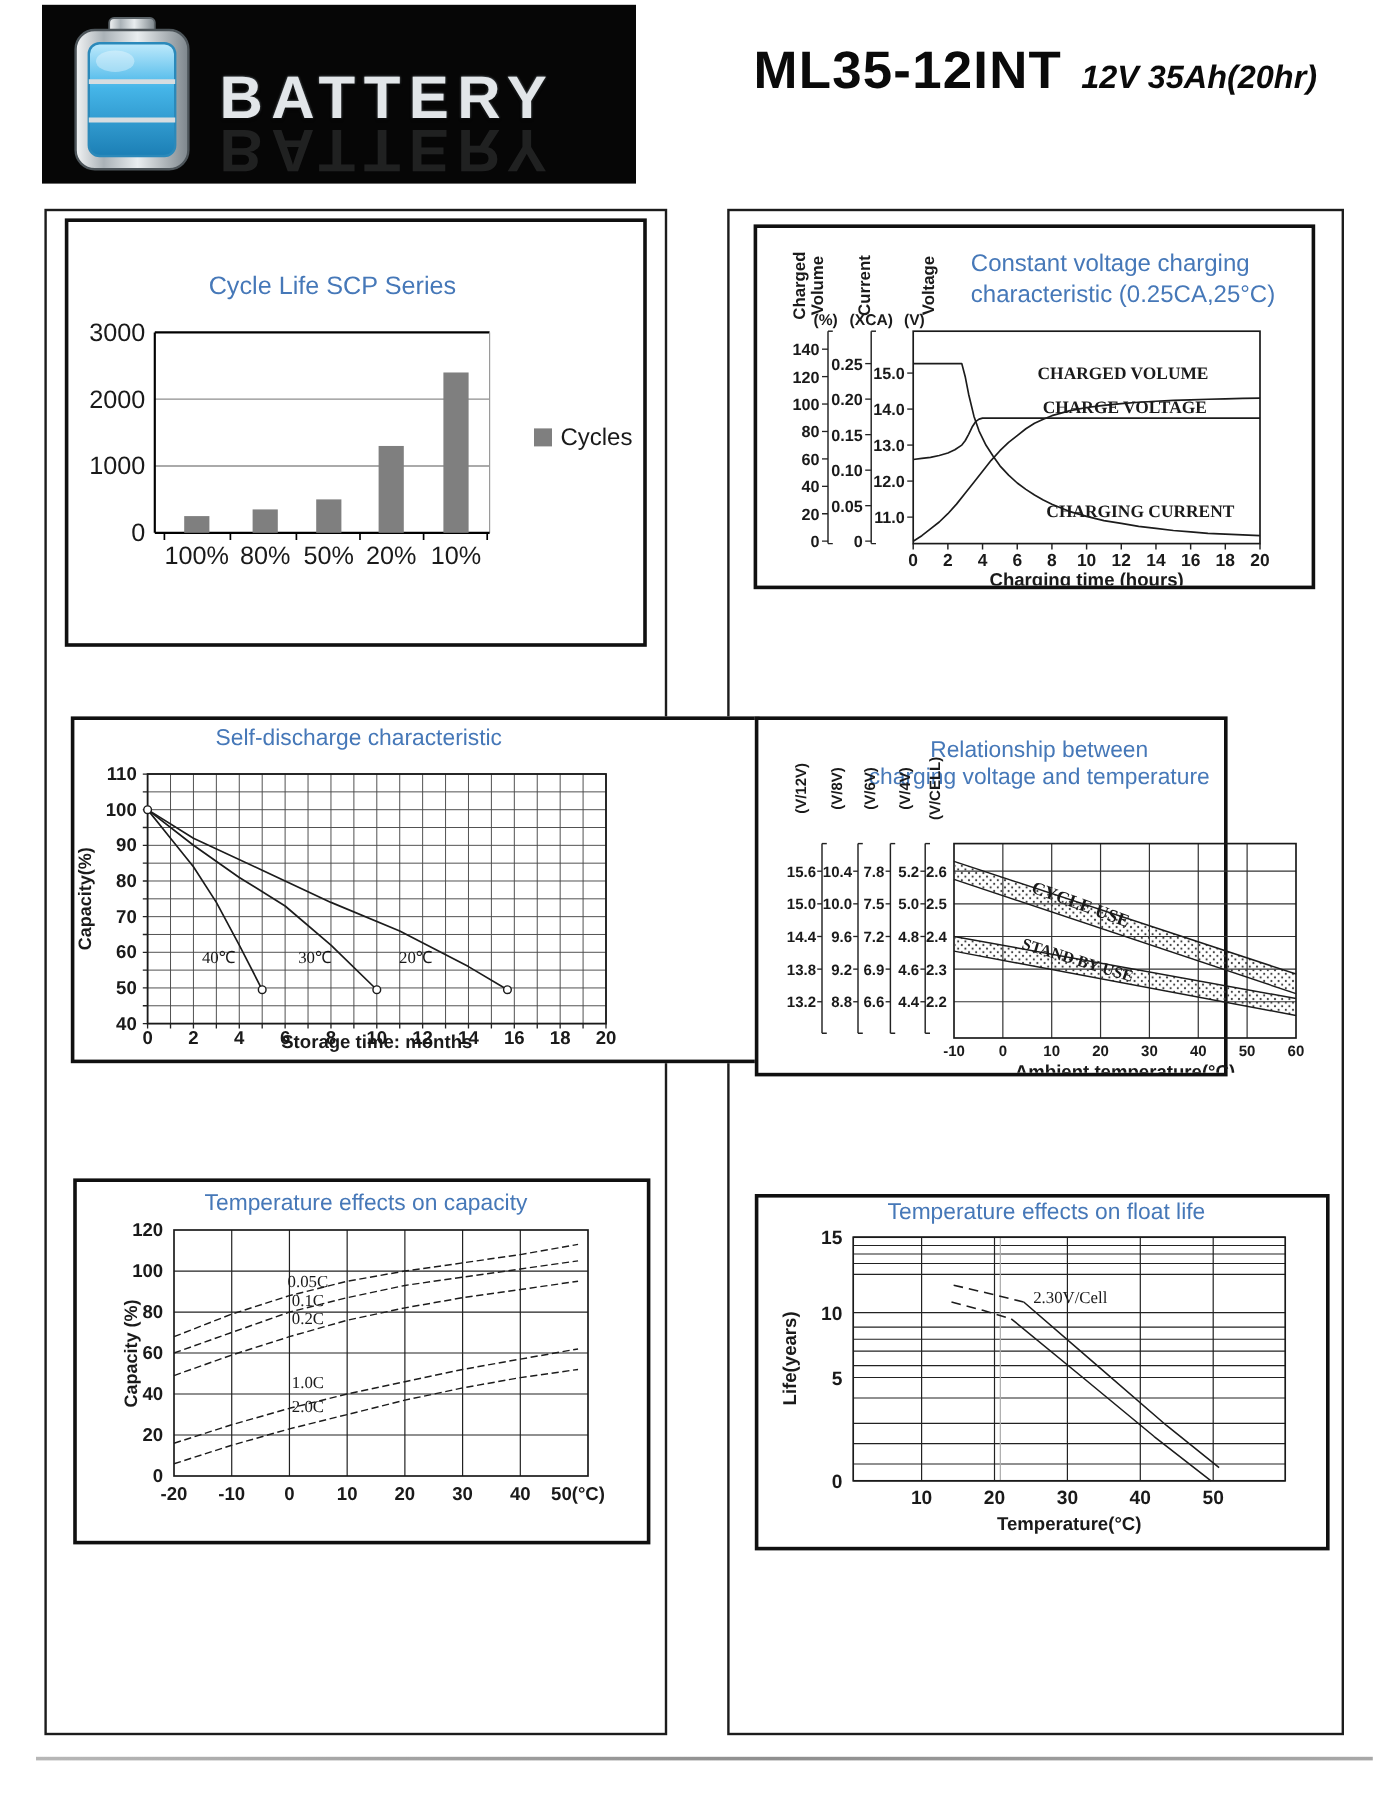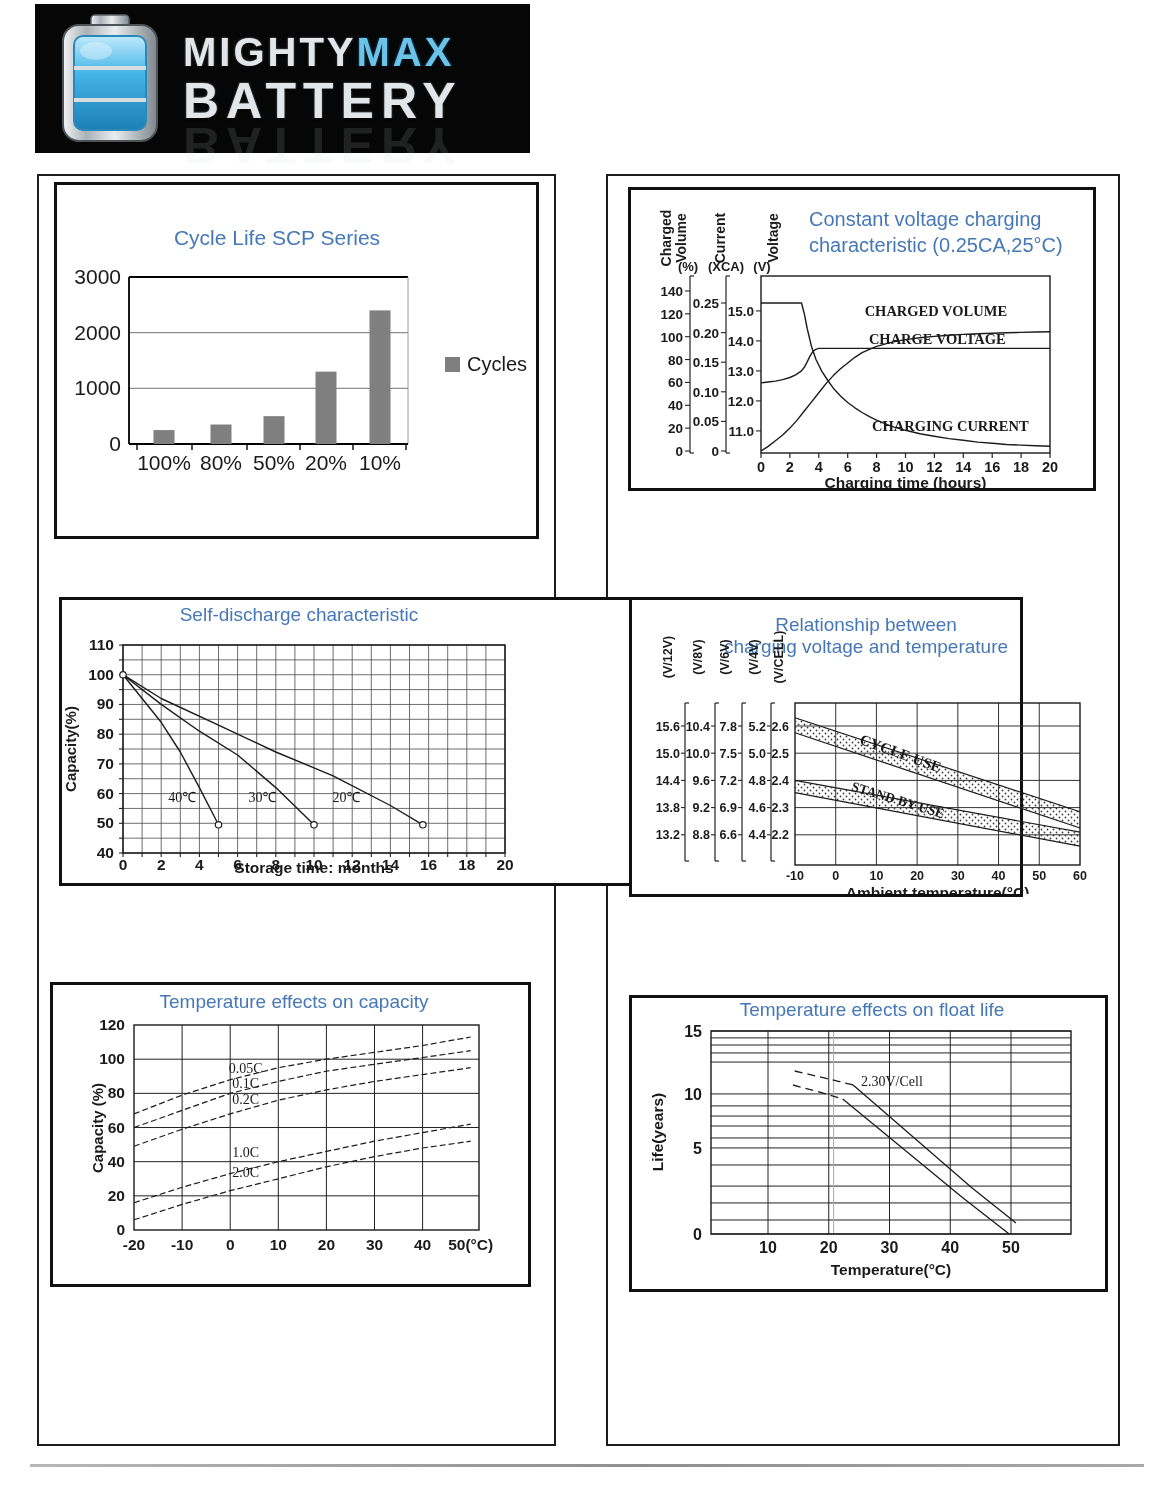--- a/index.html
+++ b/index.html
@@ -16,21 +16,21 @@
   .refl{position:absolute;transform:scaleY(-1);opacity:.13;margin-top:-6px;color:#cfd4d8;}
   .header{position:absolute;left:628px;top:34px;display:flex;align-items:baseline;color:#0a0a0a;}
   .model{font-size:44px;font-weight:800;letter-spacing:1px;}
   .spec{font-size:27px;font-weight:700;font-style:italic;margin-left:16px;}
   .obox{position:absolute;border:2px solid #1c1c1c;box-sizing:border-box;background:transparent;}
   .lframe{left:37px;top:174px;width:519px;height:1272px;}
   .rframe{left:606px;top:174px;width:514px;height:1272px;}
   .panel{position:absolute;border:3px solid #101010;box-sizing:border-box;background:#fff;}
   #p1{left:54px;top:182px;width:485px;height:357px;}
   #p2{left:59px;top:597px;width:574px;height:289px;}
-  #p3{left:50px;top:982px;width:481px;height:305px;}
+  #p3{left:61px;top:982px;width:481px;height:305px;}
   #pA{left:628px;top:187px;width:468px;height:304px;}
   #pB{left:629px;top:597px;width:394px;height:300px;}
   #pC{left:629px;top:995px;width:479px;height:297px;}
   .hr{position:absolute;left:30px;top:1464px;width:1114px;height:3px;
       background:linear-gradient(90deg,#b7b7b7,#8f8f8f 55%,#a8a8a8);}
   svg text{user-select:none;}
 </style>
 </head>
 <body>
 
@@ -52,28 +52,29 @@
         </linearGradient>
       </defs>
       <rect x="40" y="2" width="38" height="14" rx="4" fill="url(#gSil)" stroke="#5b6368" stroke-width="1.5"></rect>
       <rect x="12" y="12" width="94" height="116" rx="16" fill="url(#gSil)" stroke="#4c5459" stroke-width="2"></rect>
       <rect x="23" y="23" width="72" height="94" rx="9" fill="url(#gBlu)" stroke="#2b89ba" stroke-width="2"></rect>
       <line x1="23" y1="55" x2="95" y2="55" stroke="#d7dde0" stroke-width="4"></line>
       <line x1="23" y1="87" x2="95" y2="87" stroke="#d7dde0" stroke-width="4"></line>
       <ellipse cx="45" cy="38" rx="16" ry="9" fill="#ffffff" opacity="0.35"></ellipse>
     </svg>
     <div class="logo-text">
-      <div class="l1">
-        <span class="silver">MIGHTY</span><span class="blue">MAX</span>
-      </div>
       <div class="l2 silver">BATTERY</div>
       <div class="l2 refl">BATTERY</div>
     </div>
   </div>
 
+  <div class="header">
+    <span class="model">ML35-12INT</span>
+    <span class="spec">12V 35Ah(20hr)</span>
+  </div>
 
   <div class="obox lframe"></div>
   <div class="obox rframe"></div>
 
   <div class="panel" id="p1"><svg width="479" height="309" viewBox="0 0 479 309">
         <text x="220" y="60" fill="#4678b8" font-size="21" text-anchor="middle" font-family="'Liberation Sans',sans-serif" font-weight="400">Cycle Life SCP Series</text>
         <line x1="72" y1="203.33333333333334" x2="351" y2="203.33333333333334" stroke="#8e8e8e" stroke-width="1.1"></line>
         <line x1="72" y1="147.66666666666669" x2="351" y2="147.66666666666669" stroke="#8e8e8e" stroke-width="1.1"></line>
         <line x1="72" y1="92" x2="351" y2="92" stroke="#000" stroke-width="1.8"></line>
         <line x1="351" y1="92" x2="351" y2="259" stroke="#9a9a9a" stroke-width="1"></line>

